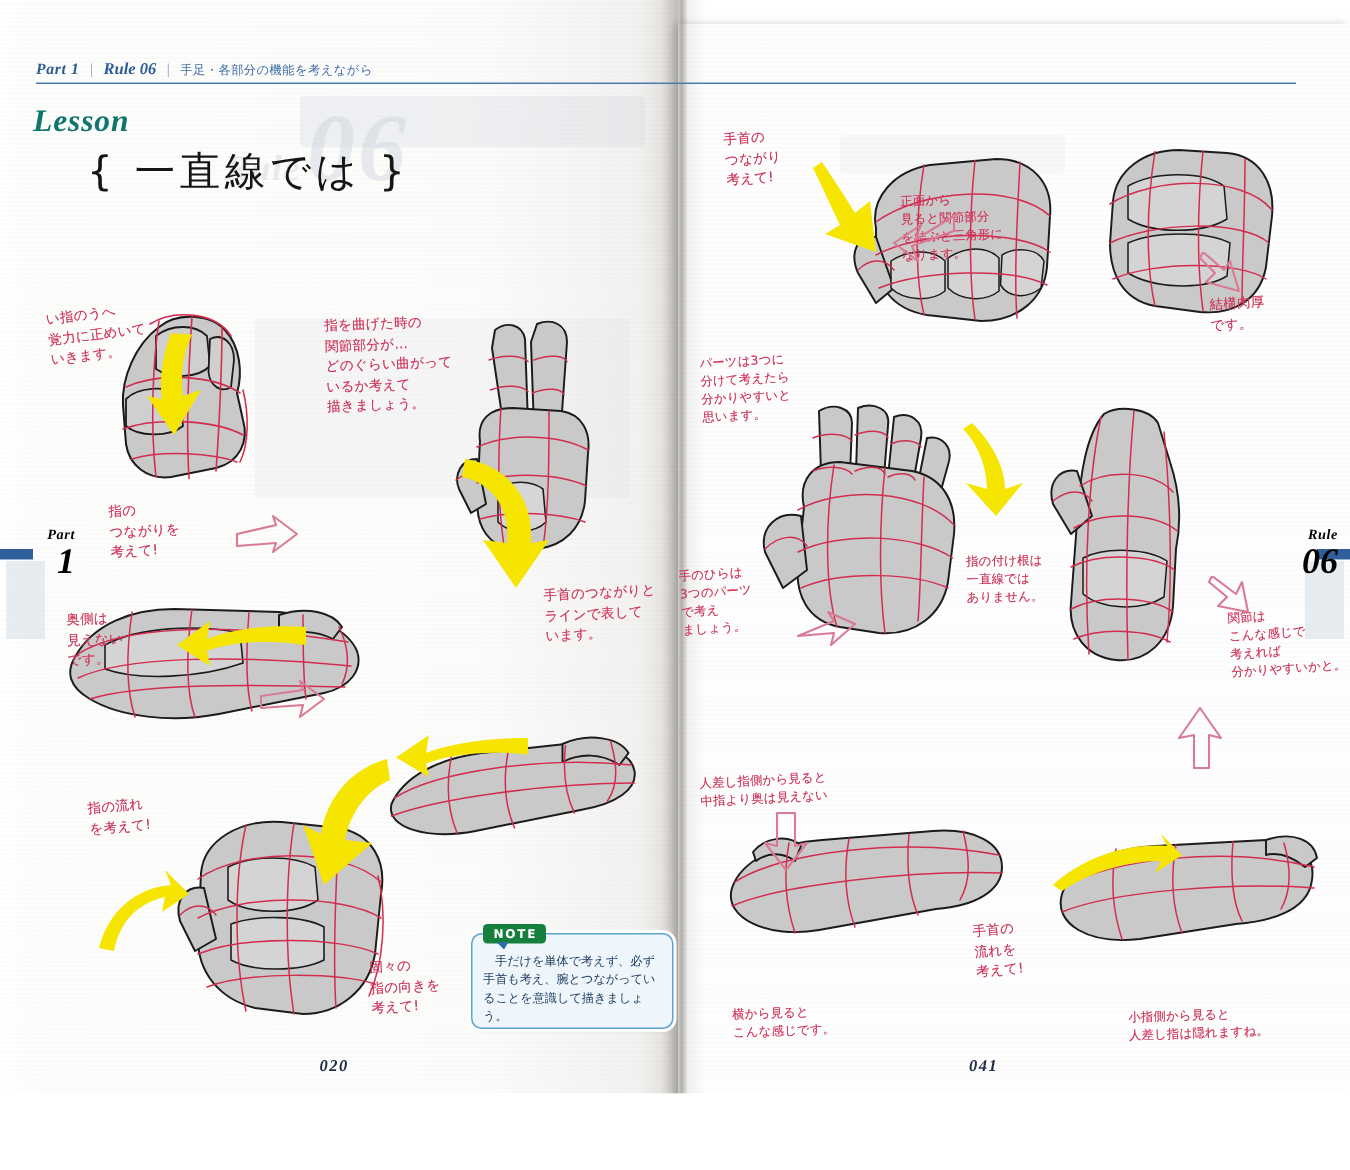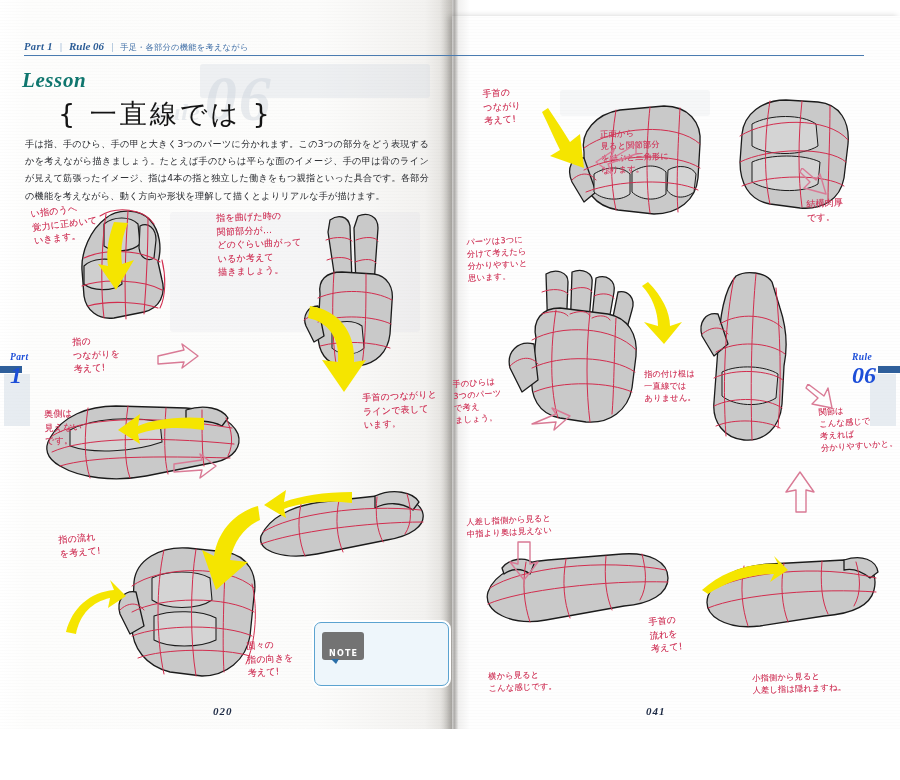--- a/index.html
+++ b/index.html
@@ -129,22 +129,22 @@
     font-weight: bold;
     pointer-events: none;
     white-space: nowrap;
   }
   #ghost .g-rule { font-size: 24px; letter-spacing: 1px; }
   #ghost .g-num  { font-size: 64px; letter-spacing: 2px; }
 
   
   .tab {
     position: absolute;
-    text-align: left;
-    color: #1d4ed8;
+    text-align: right;
+    color: #000000;
     font-family: "Liberation Serif", serif;
     font-style: italic;
     font-weight: bold;
   }
   .tab .tab-kicker { font-size: 9.5px; display: block; letter-spacing: .4px; }
   .tab .tab-num { font-size: 24px; display: block; line-height: 1; margin-top: 1px; }
   #tab-left  { left: 10px;  top: 352px; width: 40px; }
   #tab-right { left: 852px; top: 352px; width: 40px; }
   .tab-bar {
     position: absolute;
@@ -186,29 +186,28 @@
     left: 314px; top: 622px;
     width: 133px; height: 62px;
     background: #eef6fb;
     border: 1.6px solid #5ba3d0;
     border-radius: 7px;
     box-shadow: 0 0 0 2px #ffffff, 0 1px 3px rgba(0,0,0,0.10);
   }
   #note-badge {
     position: absolute;
     left: 322px; top: 616px;
-    background: #737373;
+    background: #15803d;
     color: #ffffff;
     font-family: "DejaVu Sans", sans-serif;
     font-weight: bold;
     font-size: 8px;
     letter-spacing: 1.2px;
-    padding: 17px 6px 2px 7px;
+    padding: 2px 6px 2px 7px;
     border-radius: 3px;
-    margin-top: 16px;
   }
   #note-badge::after {
     content: "";
     position: absolute;
     left: 9px; bottom: -4px;
     border-left: 5px solid transparent;
     border-right: 3px solid transparent;
     border-top: 5px solid #2b6fa8;
   }
   #note-text {
@@ -271,21 +270,20 @@
   <div class="rule-line" style="left:24px;top:55px;width:840px;"></div>
 
   <div id="ghost">
     <span class="g-rule">Rule</span>
     <span class="g-num">06</span>
   </div>
 
   <div id="lesson-word">Lesson</div>
   <div id="lesson-title">{ 一直線では }</div>
 
-  <div id="intro">手は指、手のひら、手の甲と大きく3つのパーツに分かれます。この3つの部分をどう表現するかを考えながら描きましょう。たとえば手のひらは平らな面のイメージ、手の甲は骨のラインが見えて筋張ったイメージ、指は4本の指と独立した働きをもつ親指といった具合です。各部分の機能を考えながら、動く方向や形状を理解して描くとよりリアルな手が描けます。</div>
 
   <div class="tab-bar" id="tab-bar-left"></div>
   <div class="tab-ghostblock" id="tab-ghost-left"></div>
   <div class="tab" id="tab-left">
     <span class="tab-kicker">Part</span>
     <span class="tab-num">1</span>
   </div>
 
   <div class="tab-bar" id="tab-bar-right"></div>
   <div class="tab-ghostblock" id="tab-ghost-right"></div>
@@ -461,20 +459,21 @@
 ラインで表して
 います。</div>
   <div class="hw" style="left:58px;top:534px;transform:rotate(-5deg);">指の流れ
 を考えて!</div>
   <div class="hw" style="left:246px;top:640px;transform:rotate(-3deg);">固々の
 指の向きを
 考えて!</div>
 
   <div id="note-box"></div>
   <div id="note-badge">NOTE</div>
+  <div id="note-text">手だけを単体で考えず、必ず手首も考え、腕とつながっていることを意識して描きましょう。</div>
 
   <div class="fig" style="left:566px;top:96px;">
     <svg width="150" height="130" viewBox="0 0 150 130">
       <g fill="#c9c9c9" stroke="#1b1b1b" stroke-width="1.3" stroke-linejoin="round" stroke-linecap="round">
         <path d="M18 56 C14 36, 30 18, 54 14 L98 10 C122 10, 136 26, 134 48
                  L132 82 C130 104, 112 118, 88 118 L52 114 C28 110, 18 94, 18 74 Z"></path>
         <path d="M18 62 C6 60, 0 72, 6 86 L18 106 L30 96 Z"></path>
       </g>
       <g fill="#d4d4d4" stroke="#1b1b1b" stroke-width="1.0" stroke-linejoin="round">
         <path d="M28 78 C40 70, 56 70, 64 78 L64 98 C54 106, 36 104, 28 96 Z"></path>

